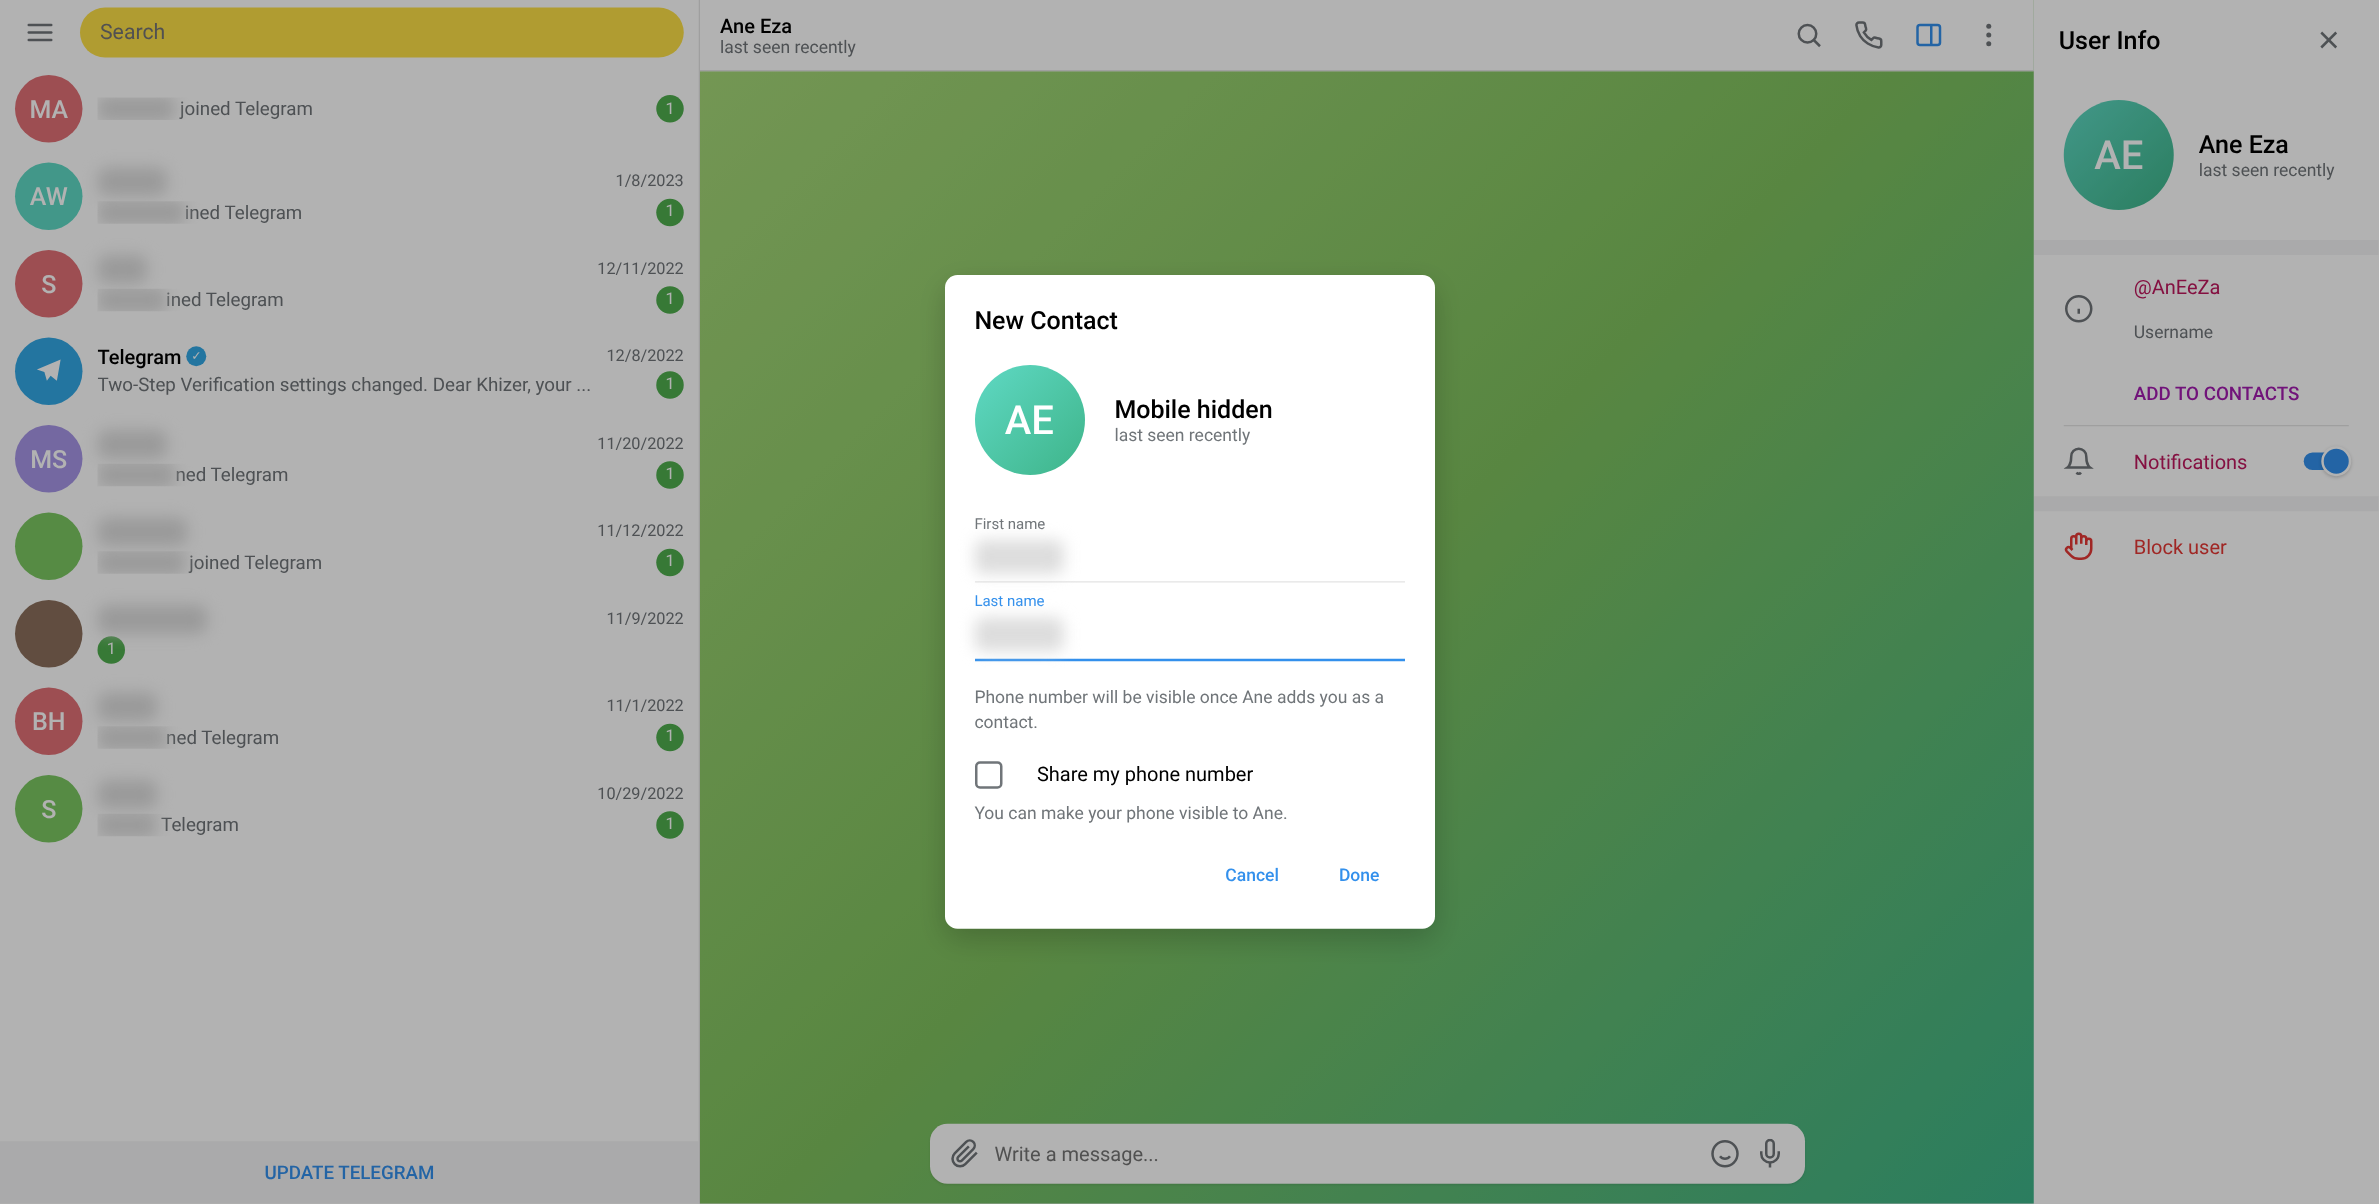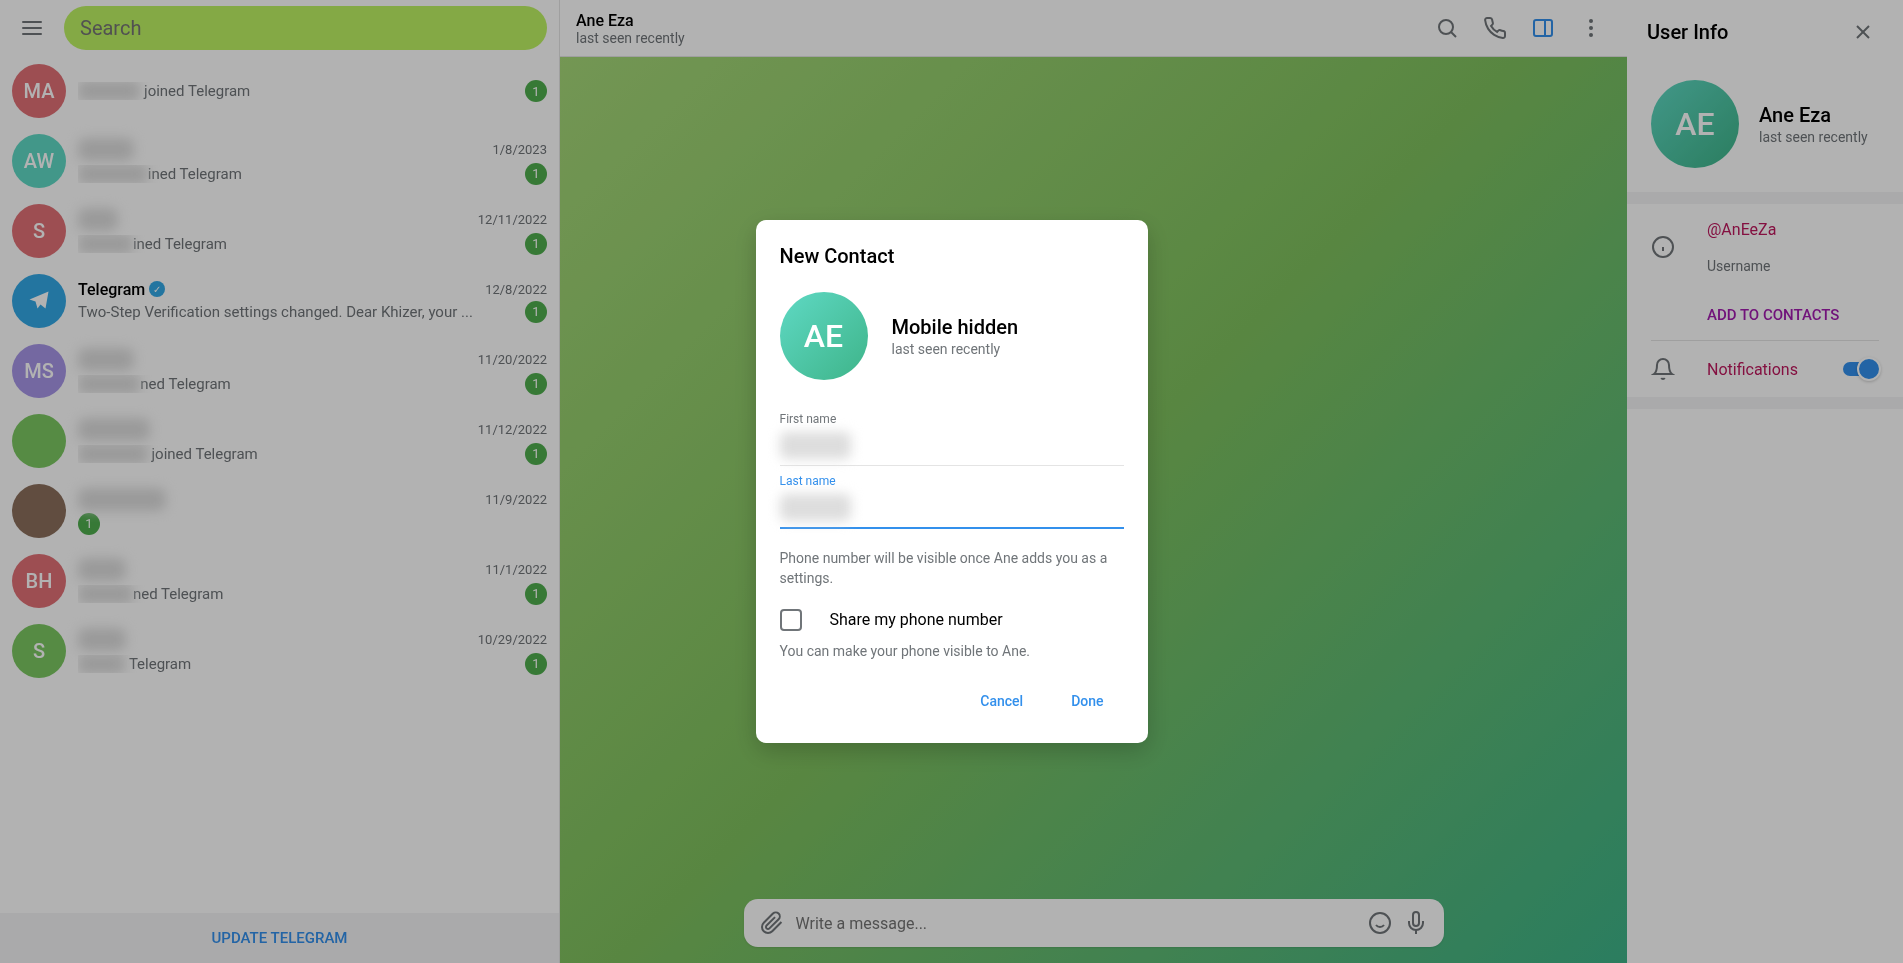--- a/index.html
+++ b/index.html
@@ -3,21 +3,21 @@
 <meta charset="utf-8">
 <style>
 * { margin: 0; padding: 0; box-sizing: border-box; font-family: -apple-system, BlinkMacSystemFont, 'Segoe UI', Roboto, sans-serif; }
 body { width: 1903px; height: 963px; display: flex; overflow: hidden; background: #fff; }
 
 .sidebar { width: 560px; display: flex; flex-direction: column; border-right: 1px solid #e4e4e4; }
 .sidebar-top { display: flex; align-items: center; padding: 6px 12px; gap: 12px; }
 .menu-btn { width: 40px; height: 40px; display: flex; align-items: center; justify-content: center; cursor: pointer; border-radius: 50%; }
 .menu-icon { display: flex; flex-direction: column; gap: 4px; }
 .menu-icon span { width: 20px; height: 2px; background: #707579; border-radius: 1px; }
-.search-box { flex: 1; background: #bef264; border-radius: 22px; padding: 10px 16px; border: none; font-size: 20px; color: #707579; }
+.search-box { flex: 1; background: #fde047; border-radius: 22px; padding: 10px 16px; border: none; font-size: 17px; color: #707579; }
 
 .chat-list { flex: 1; overflow-y: auto; }
 .chat-item { display: flex; align-items: center; padding: 8px 12px; gap: 12px; cursor: pointer; }
 .avatar { width: 54px; height: 54px; border-radius: 50%; display: flex; align-items: center; justify-content: center; color: #fff; font-size: 20px; font-weight: 500; flex-shrink: 0; }
 .chat-info { flex: 1; min-width: 0; }
 .chat-row1 { display: flex; justify-content: space-between; align-items: center; margin-bottom: 2px; }
 .chat-name { font-size: 16px; font-weight: 500; color: #000; display: flex; align-items: center; gap: 4px; }
 .chat-name .blur { filter: blur(6px); background: #ddd; border-radius: 8px; padding: 2px 8px; color: transparent; }
 .chat-date { font-size: 13px; color: #707579; }
 .chat-row2 { display: flex; justify-content: space-between; align-items: center; }
@@ -328,20 +328,27 @@
     <svg class="ui-row-icon" viewBox="0 0 24 24" fill="none" stroke="currentColor" stroke-width="2">
         <path d="M18 8A6 6 0 0 0 6 8c0 7-3 9-3 9h18s-3-2-3-9"></path>
         <path d="M13.73 21a2 2 0 0 1-3.46 0"></path>
       </svg>
     <div class="ui-row-content">
       <div class="ui-row-value">Notifications</div>
     </div>
     <div class="toggle"></div>
   </div>
   <div class="ui-sep"></div>
+  <div class="block-row">
+    <svg viewBox="0 0 24 24" fill="none" stroke="currentColor" stroke-width="2">
+        <path d="M18 11V6a2 2 0 0 0-2-2v0a2 2 0 0 0-2 2v0M14 10V4a2 2 0 0 0-2-2v0a2 2 0 0 0-2 2v2M10 10.5V6a2 2 0 0 0-2-2v0a2 2 0 0 0-2 2v8"></path>
+        <path d="M18 8a2 2 0 1 1 4 0v6a8 8 0 0 1-8 8h-2c-2.8 0-4.5-.86-5.99-2.34l-3.6-3.6a2 2 0 0 1 2.83-2.82L7 15"></path>
+      </svg>
+    <span>Block user</span>
+  </div>
 </div>
 
 <div class="modal-backdrop">
   <div class="modal">
     <div class="modal-title">New Contact</div>
     <div class="modal-top">
       <div class="modal-avatar">AE</div>
       <div>
         <div class="modal-info-title">Mobile hidden</div>
         <div class="modal-info-sub">last seen recently</div>
@@ -352,21 +359,21 @@
       <div class="field-input-wrap">
         <div class="field-input"><span class="blur">xxx</span></div>
       </div>
     </div>
     <div class="field active">
       <div class="field-label">Last name</div>
       <div class="field-input-wrap">
         <div class="field-input"><span class="blur">xxx</span></div>
       </div>
     </div>
-    <div class="modal-note">Phone number will be visible once Ane adds you as a settings.</div>
+    <div class="modal-note">Phone number will be visible once Ane adds you as a contact.</div>
     <div class="checkbox-row">
       <div class="checkbox"></div>
       <div class="checkbox-label">Share my phone number</div>
     </div>
     <div class="modal-note2">You can make your phone visible to Ane.</div>
     <div class="modal-actions">
       <button class="modal-btn">Cancel</button>
       <button class="modal-btn">Done</button>
     </div>
   </div>

